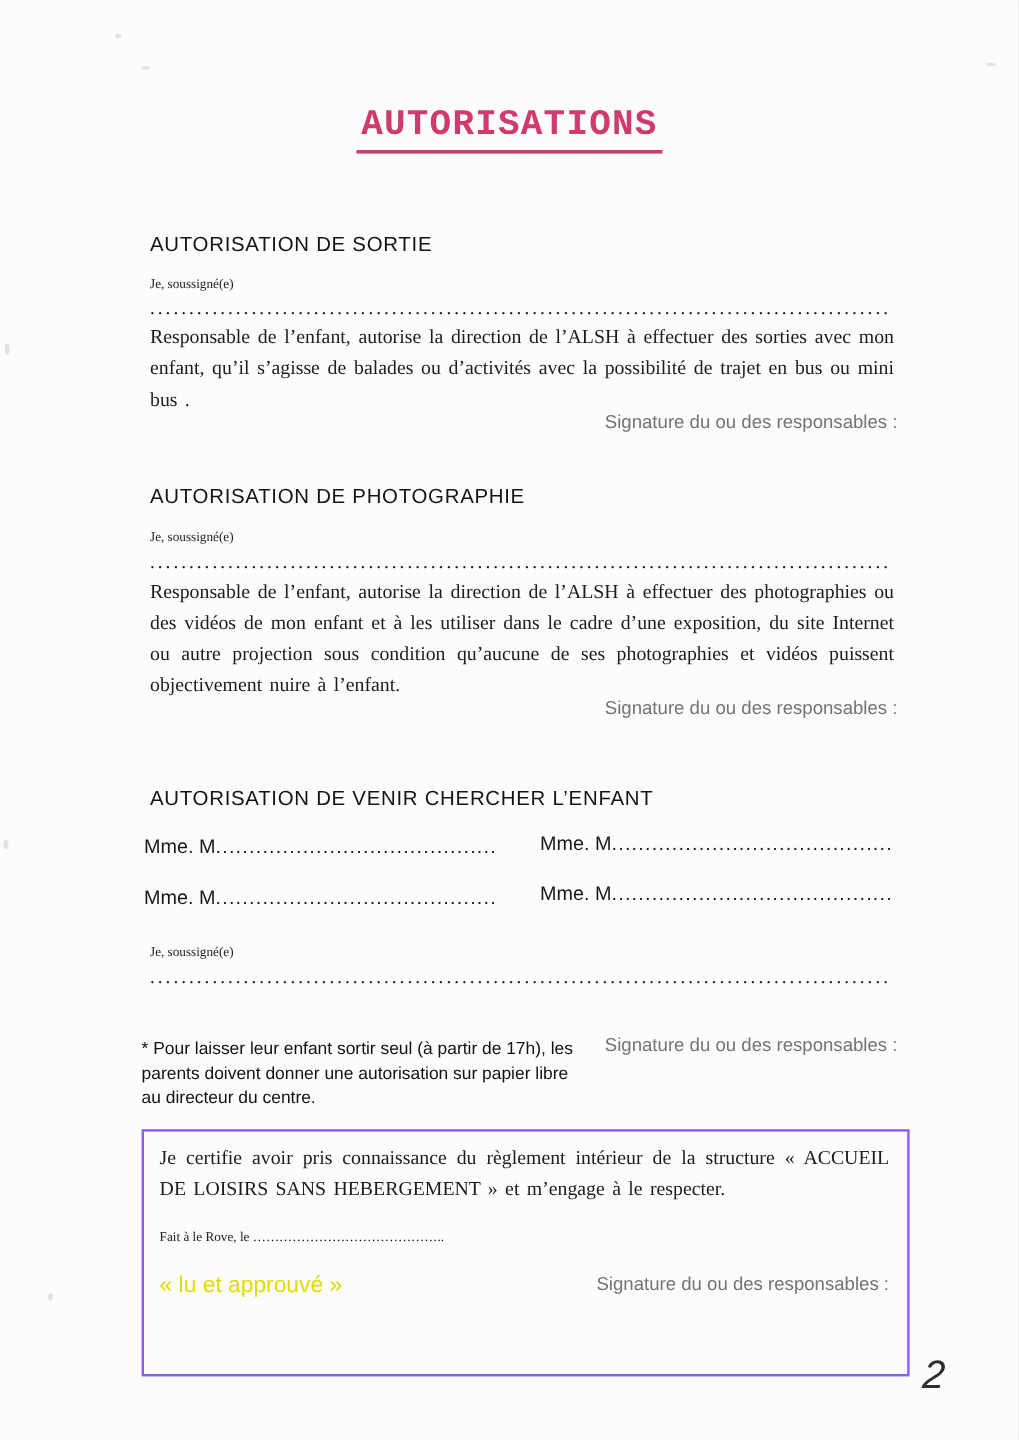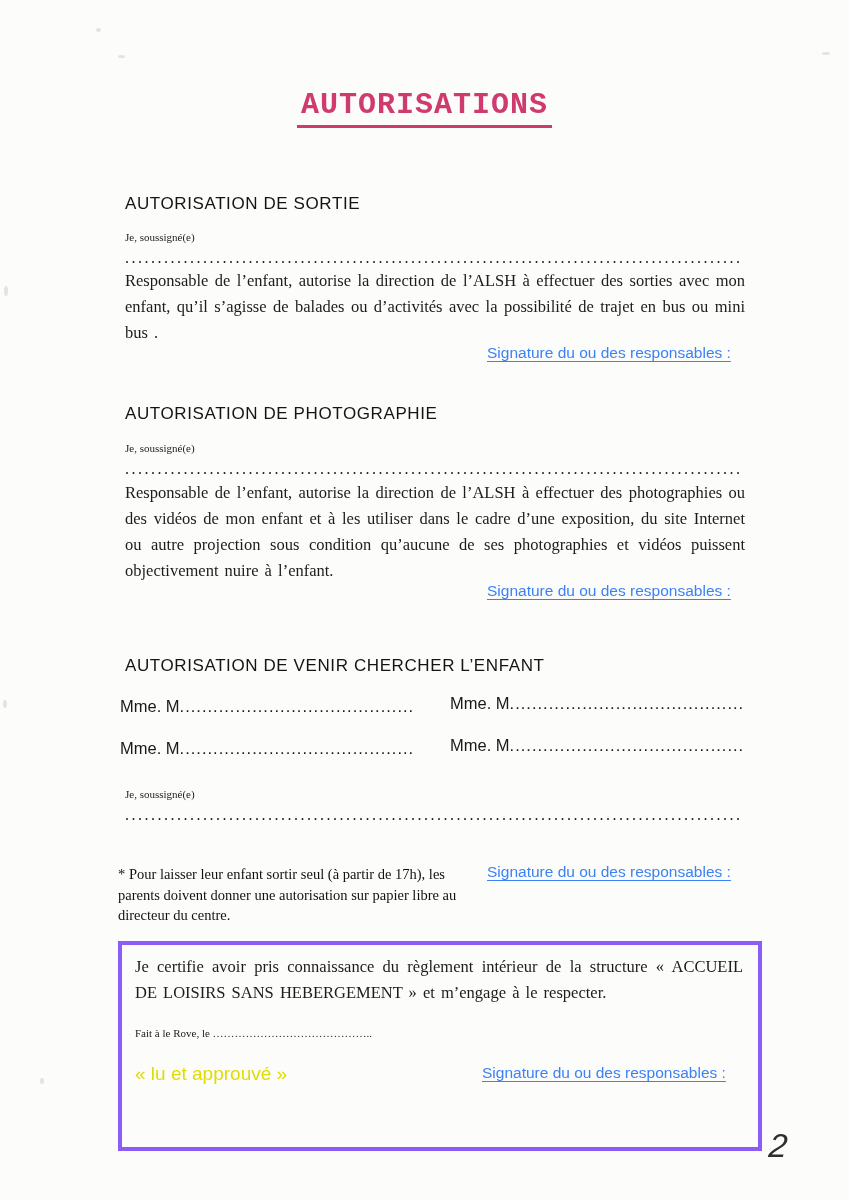--- a/index.html
+++ b/index.html
@@ -48,42 +48,42 @@
     font-size:16.5px;
     line-height:1.58;
     text-align:justify;
     text-align-last:left;
     word-spacing:2px;
     margin:0;
   }
   .sig{
     font-family:"Liberation Sans", sans-serif;
     font-size:15.5px;
-    color:#3b82f6;
-    text-decoration:underline;
+    color:#737373;
     text-underline-offset:3px;
     white-space:nowrap;
+    margin-left:17px;
   }
   .name-cell{
     font-family:"Liberation Sans", sans-serif;
     font-size:16.5px;
     width:294px;overflow:hidden;white-space:nowrap;
     color:#191919;
   }
   .name-cell .dots{letter-spacing:1px;}
   .note{
-    font-family:Liberation Serif, serif;
+    font-family:Liberation Sans, sans-serif;
     font-size:14.5px;
     line-height:1.42;
     width:362px;
     color:#111;
   }
   .cert-box{
     left:118px;top:941px;width:636px;height:202px;
-    border:4px solid #8b5cf6;
+    border:2px solid #8b5cf6;
     background:transparent;
   }
   .cert-box .para{width:608px;}
   .approval{
     font-family:"Liberation Sans", sans-serif;
     font-size:19px;
     color:#e0dc04;
     white-space:nowrap;
   }
   .date-line{font-size:11px;white-space:nowrap;}

